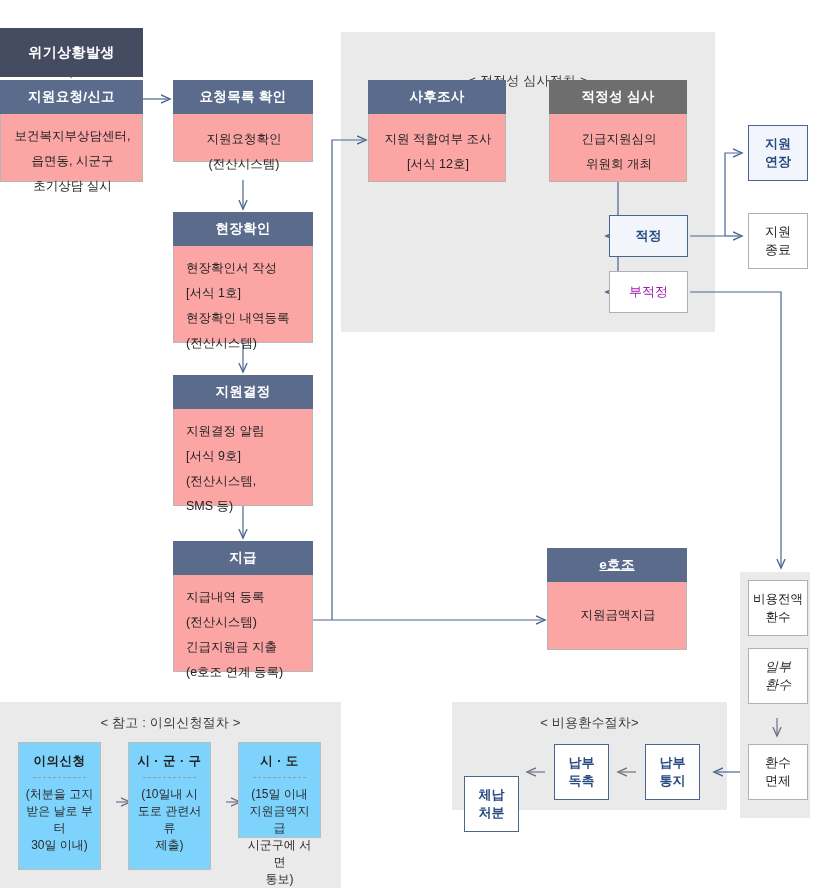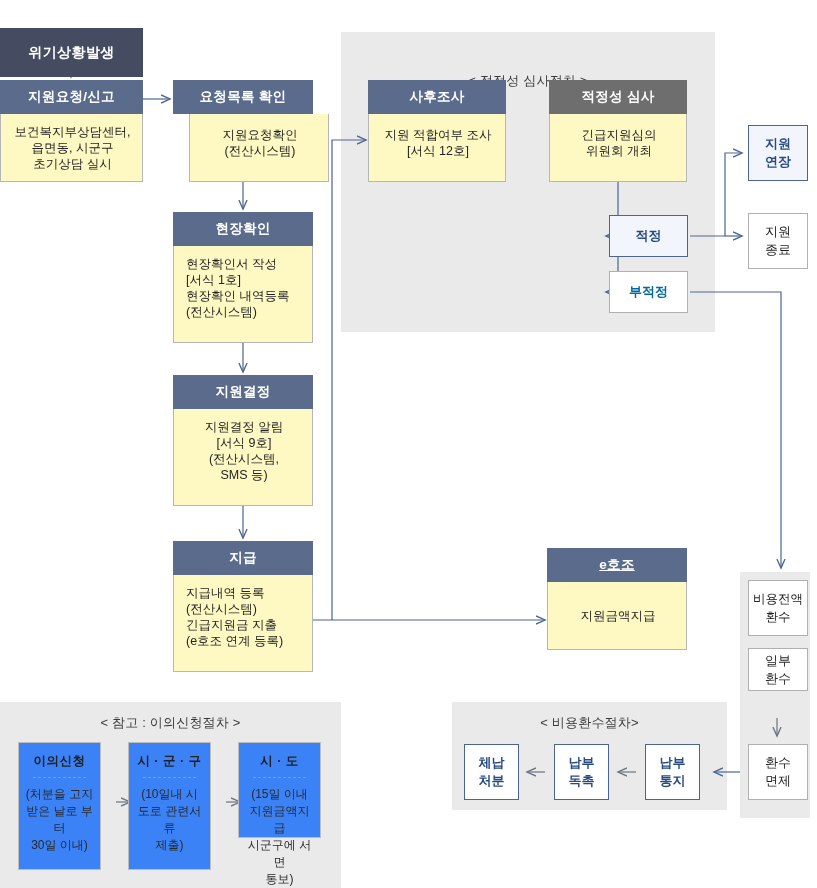--- a/index.html
+++ b/index.html
@@ -40,25 +40,25 @@
     font-size: 13.5px;
     font-weight: bold;
     text-align: center;
     line-height: 34px;
     height: 34px;
     letter-spacing: .3px;
   }
   .pbox.gray-hd .hd { background: #6e6e6e; }
   .pbox .bd {
     width: 100%;
-    background: #fef9c3;
+    background: #fca5a5;
     border: 1px solid #b6b6b6;
     border-top: none;
     font-size: 12.5px;
-    line-height: 16px;
+    line-height: 25px;
     color: #232323;
     padding: 10px 10px 10px 12px;
     text-align: left;
   }
   .pbox .bd.center { text-align: center; }
   .pbox .bd.vcenter {
     display: flex; align-items: center; justify-content: center;
   }
   .hd .underline { text-decoration: underline; }
 
@@ -80,37 +80,37 @@
     background: #f2f6fc;
     color: #274a82;
     font-weight: bold;
   }
   .sbox.blue-plain {
     border: 1px solid #4a6591;
     background: #ffffff;
     color: #274a82;
     font-weight: bold;
   }
-  .sbox.white-strong { font-weight: bold; color: #0369a1; }
+  .sbox.white-strong { font-weight: normal; color: #a21caf; }
 
   
   .darkbox {
     position: absolute;
     background: #454b60;
     color: #ffffff;
     font-size: 14px;
     font-weight: bold;
     display: flex; align-items: center; justify-content: center;
     letter-spacing: .4px;
   }
 
   
   .nbox {
     position: absolute;
-    background: #3b82f6;
+    background: #7dd3fc;
     border: 1px solid #bdbdbd;
     padding: 10px 6px 8px 6px;
     text-align: center;
   }
   .nbox .nt {
     font-size: 12.5px;
     font-weight: bold;
     color: #222;
     letter-spacing: .5px;
     margin-bottom: 7px;
@@ -207,35 +207,35 @@
 
   <div class="pbox" style="left:0px; top:80px; width:143px;">
     <div class="hd">지원요청/신고</div>
     <div class="bd center" style="height:68px; white-space:pre-line;">보건복지부상담센터,
 읍면동, 시군구
 초기상담 실시</div>
   </div>
 
   <div class="pbox" style="left:173px; top:80px; width:140px;">
     <div class="hd">요청목록 확인</div>
-    <div class="bd center" style="height:68px; white-space:pre-line; padding-top:13px;margin-left:16px;">지원요청확인
+    <div class="bd center" style="height:48px; white-space:pre-line; padding-top:13px;">지원요청확인
 (전산시스템)</div>
   </div>
 
   <div class="pbox" style="left:173px; top:212px; width:140px;">
     <div class="hd">현장확인</div>
     <div class="bd" style="height:97px; white-space:pre-line;">현장확인서 작성
 [서식 1호]
 현장확인 내역등록
 (전산시스템)</div>
   </div>
 
   <div class="pbox" style="left:173px; top:375px; width:140px;">
     <div class="hd">지원결정</div>
-    <div class="bd" style="height:97px; white-space:pre-line;text-align:center;">지원결정 알림
+    <div class="bd" style="height:97px; white-space:pre-line;">지원결정 알림
 [서식 9호]
 (전산시스템,
 SMS 등)</div>
   </div>
 
   <div class="pbox" style="left:173px; top:541px; width:140px;">
     <div class="hd">지급</div>
     <div class="bd" style="height:97px; white-space:pre-line;">지급내역 등록
 (전산시스템)
 긴급지원금 지출
@@ -267,27 +267,27 @@
 
   <div class="sbox blue" style="left:748px; top:125px; width:60px; height:56px; white-space:pre-line;">지원
 연장</div>
 
   <div class="sbox" style="left:748px; top:213px; width:60px; height:56px; white-space:pre-line;">지원
 종료</div>
 
   <div class="sbox" style="left:748px; top:580px; width:60px; height:56px; white-space:pre-line; font-size:12.5px;">비용전액
 환수</div>
 
-  <div class="sbox" style="left:748px; top:648px; width:60px; height:43px; white-space:pre-line;">일부
+  <div class="sbox" style="left:748px; top:648px; width:60px; height:56px; white-space:pre-line;font-style:italic;">일부
 환수</div>
 
   <div class="sbox" style="left:748px; top:744px; width:60px; height:56px; white-space:pre-line;">환수
 면제</div>
 
-  <div class="sbox blue-plain" style="left:464px; top:744px; width:55px; height:56px; white-space:pre-line;">체납
+  <div class="sbox blue-plain" style="left:464px; top:776px; width:55px; height:56px; white-space:pre-line;">체납
 처분</div>
 
   <div class="sbox blue-plain" style="left:554px; top:744px; width:55px; height:56px; white-space:pre-line;">납부
 독촉</div>
 
   <div class="sbox blue-plain" style="left:645px; top:744px; width:55px; height:56px; white-space:pre-line;">납부
 통지</div>
 
   <div class="nbox" style="left:18px; top:742px; width:83px; height:128px;">
     <div class="nt">이의신청</div>

